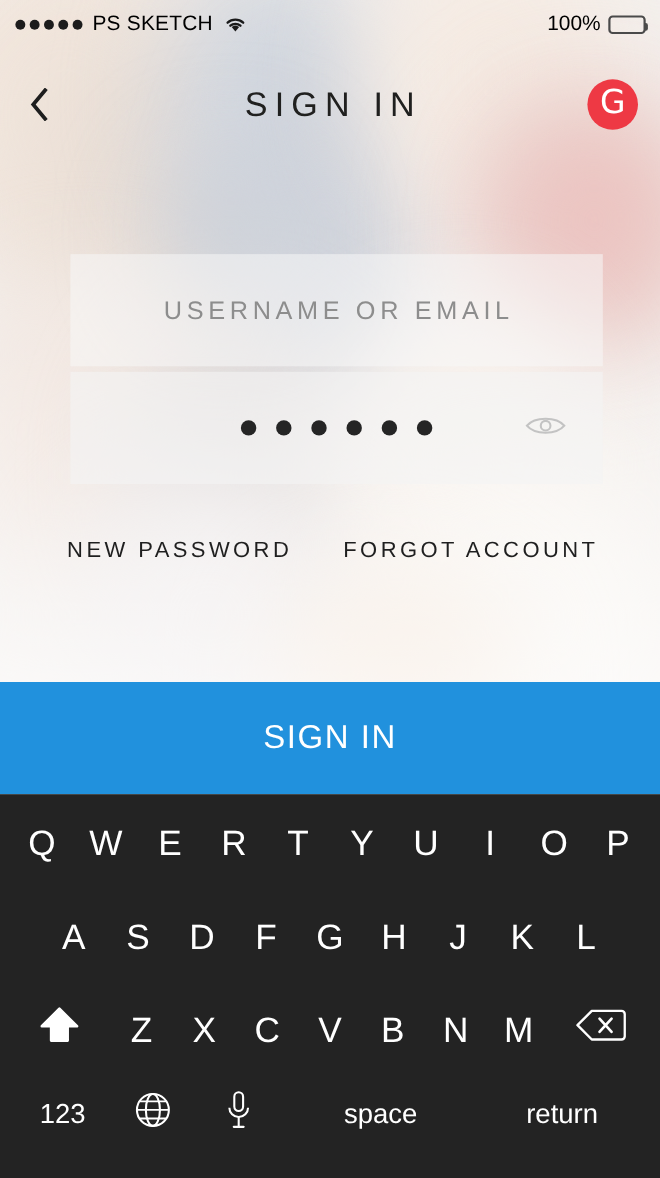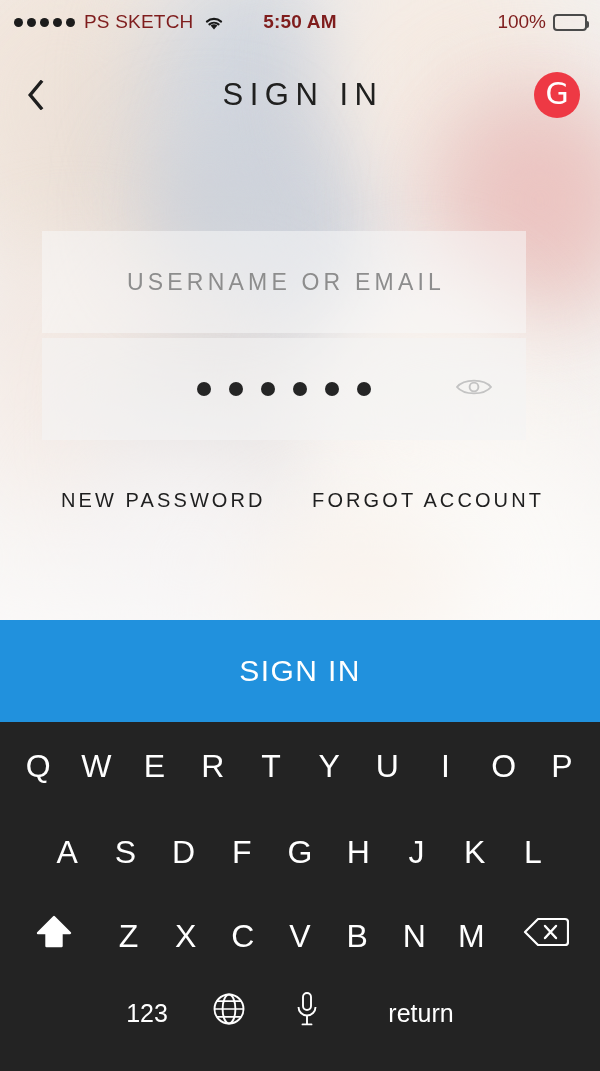--- a/index.html
+++ b/index.html
@@ -20,21 +20,21 @@
     background:linear-gradient(to bottom,
       rgba(255,255,255,0.10) 0%,
       rgba(255,255,255,0.18) 45%,
       rgba(255,255,255,0.52) 78%,
       rgba(255,255,255,0.80) 100%);
   }
 
   
   .statusbar {
     position:absolute; top:0; left:0; right:0; height:44px;
-    display:flex; align-items:center; color:#7f1d1d;
+    display:flex; align-items:center; color:#000000;
     font-size:19px; z-index:8;
   }
   .sb-left { display:flex; align-items:center; gap:9px; padding-left:14px; flex:1; }
   .dots { display:flex; gap:4px; }
   .dots i { width:9px; height:9px; border-radius:50%; background:#1c1c1c; display:block; }
   .carrier { font-size:19px; letter-spacing:.2px; font-weight:400; }
   .wifi { width:22px; height:16px; position:relative; display:inline-block; }
   .sb-center { position:absolute; left:0; right:0; text-align:center; font-weight:700; font-size:19px; letter-spacing:.2px; }
   .sb-right { display:flex; align-items:center; gap:7px; padding-right:13px; justify-content:flex-end; flex:1; }
   .batt-pct { font-size:19px; }
@@ -69,21 +69,21 @@
   .logo-circle {
     width:46px; height:46px; border-radius:50%;
     display:flex; align-items:center; justify-content:center;
   }
   .logo-g {
     color:#fff; font-size:30px; font-weight:400; line-height:1;
     font-family:"DejaVu Sans", sans-serif; margin-top:-2px;
   }
 
   
-  .form { position:absolute; left:42px; top:231px; width:484px; z-index:7;text-align:right; }
+  .form { position:absolute; left:64px; top:231px; width:484px; z-index:7;text-align:right; }
   .field {
     height:102px; width:100%;
     background:rgba(247,247,247,0.55);
     display:flex; align-items:center; justify-content:center;
     position:relative;
   }
   .field.second { margin-top:5px; background:rgba(243,243,243,0.62); }
   .ph {
     font-size:23px; letter-spacing:4.2px; color:#8d8d8d; text-indent:4px;
     font-weight:400;
@@ -169,21 +169,20 @@
       </span>
       <span class="carrier">PS SKETCH</span>
       <span class="wifi">
         <svg width="22" height="16" viewBox="0 0 22 16">
           <path d="M11 14.6 L7.6 10.6 a5.3 5.3 0 0 1 6.8 0 Z" fill="#1a1a1a"></path>
           <path d="M3.9 6.6 a10.6 10.6 0 0 1 14.2 0" stroke="#1a1a1a" stroke-width="2.1" fill="none" stroke-linecap="round"></path>
           <path d="M6.4 9.4 a7 7 0 0 1 9.2 0" stroke="#1a1a1a" stroke-width="2.1" fill="none" stroke-linecap="round"></path>
         </svg>
       </span>
     </div>
-    <div class="sb-center">5:50 AM</div>
     <div class="sb-right">
       <span class="batt-pct">100%</span>
       <span class="batt"><span class="batt-fill"></span></span>
     </div>
   </div>
 
   <div class="navbar">
     <div class="back-btn">
       <span class="chev">
         <svg width="17" height="30" viewBox="0 0 17 30">
@@ -297,18 +296,19 @@
       </span>
       <span class="key key-mic">
         <span>
           <svg width="26" height="36" viewBox="0 0 26 36">
             <rect x="9" y="2" width="8" height="17" rx="4" stroke="#fff" stroke-width="1.9" fill="none"></rect>
             <path d="M4.5 16 a8.5 8.5 0 0 0 17 0" stroke="#fff" stroke-width="1.9" fill="none"></path>
             <path d="M13 25 L13 33 M8.5 33.4 L17.5 33.4" stroke="#fff" stroke-width="1.9" stroke-linecap="round"></path>
           </svg>
         </span>
       </span>
+      <span class="key key-space fn">space</span>
       <span class="key key-return fn">return</span>
     </div>
 
   </div>
 
 </div>
 
 </body></html>

